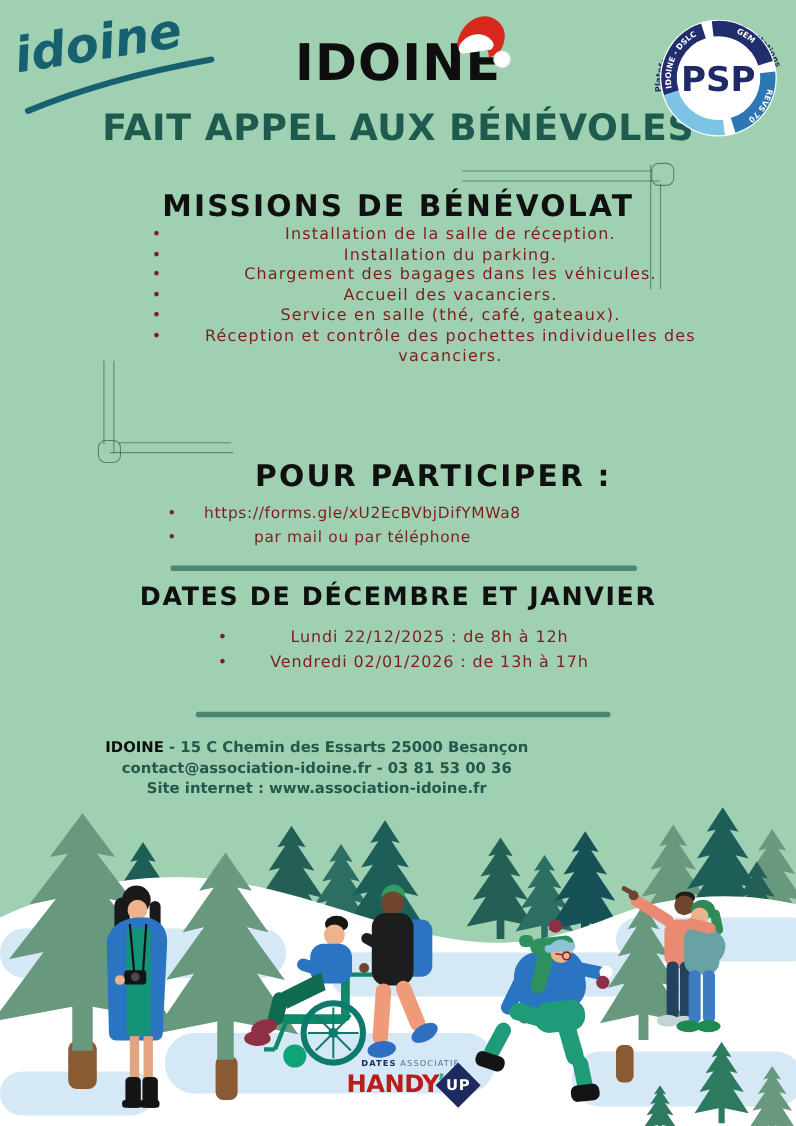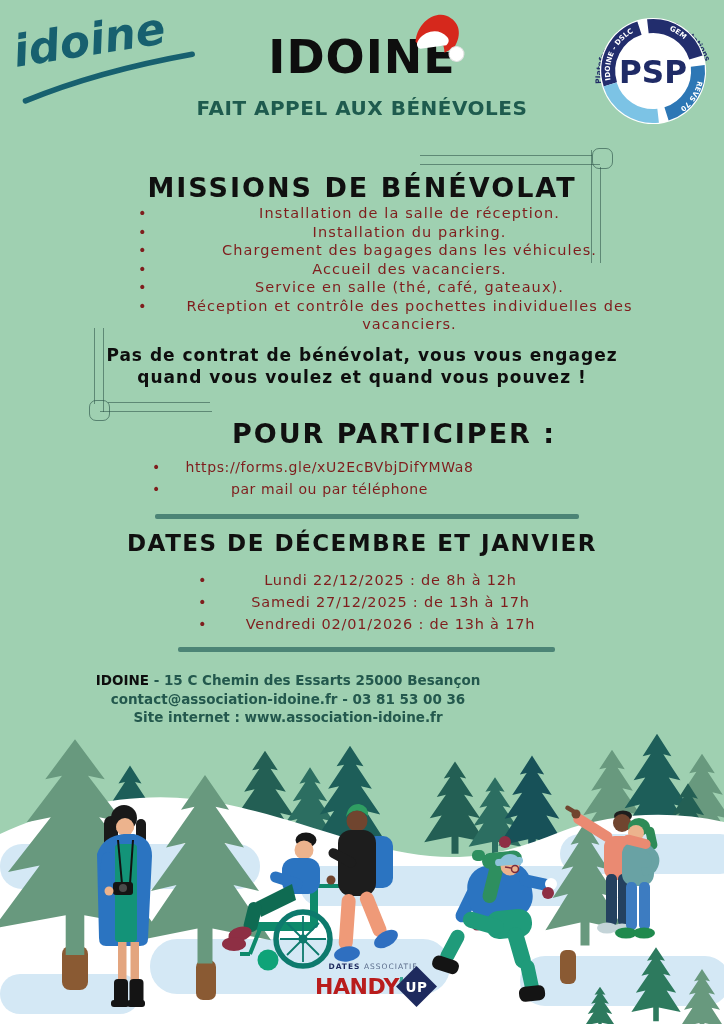--- a/index.html
+++ b/index.html
@@ -8,21 +8,21 @@
     background:#9fd0b1;font-family:"DejaVu Sans", sans-serif;
   }
   
   .logo-script{position:absolute;left:18px;top:14px;width:200px;height:115px;transform:rotate(-9deg);color:#17606f;}
   .logo-script .word{font-style:italic;font-weight:bold;font-size:44px;letter-spacing:0px;display:block;line-height:1;}
   .logo-script svg{display:block;margin-top:2px;}
   .title-wrap{position:absolute;left:0;top:34px;width:724px;text-align:center;}
   .title-wrap h1{margin:0;font-size:46px;font-weight:bold;color:#0e0e0e;letter-spacing:1px;line-height:1;}
   .santa-hat{position:absolute;left:408px;top:8px;width:62px;height:60px;transform:rotate(6deg);}
   .subtitle{position:absolute;left:0;top:96px;width:724px;text-align:center;margin:0;
-    font-size:20px;font-weight:bold;color:#1e5b4e;letter-spacing:0.5px;}
+    font-size:33px;font-weight:bold;color:#1e5b4e;letter-spacing:0.5px;}
   .psp{position:absolute;left:594px;top:12px;width:118px;height:118px;}
   
   .sl{position:absolute;background:transparent;}
   .sl.h{height:0;border-top:1px solid rgba(40,78,68,.55);}
   .sl.v{width:0;border-left:1px solid rgba(40,78,68,.55);}
   .sl.corner{border:1.3px solid rgba(40,78,68,.6);border-radius:7px;background:transparent;}
   
   .h-section{position:absolute;left:0;width:724px;text-align:center;margin:0;
     font-weight:bold;color:#101010;}
   .h-missions{top:172px;font-size:27px;letter-spacing:2px;}
@@ -127,37 +127,32 @@
 
   <h3 class="h-section h-missions">MISSIONS DE BÉNÉVOLAT</h3>
   <ul class="blist missions-list">
       <li>Installation de la salle de réception.</li>
       <li>Installation du parking.</li>
       <li>Chargement des bagages dans les véhicules.</li>
       <li>Accueil des vacanciers.</li>
       <li>Service en salle (thé, café, gateaux).</li>
       <li>Réception et contrôle des pochettes individuelles des vacanciers.</li>
     </ul>
-  <div class="note">
-    <span>Pas de contrat de bénévolat, vous vous engagez</span>
-    <span>quand vous voulez et quand vous pouvez !</span>
-  </div>
 
   <h3 class="h-section h-participate">POUR PARTICIPER :</h3>
   <ul class="blist participate-list">
       <li>https://forms.gle/xU2EcBVbjDifYMWa8</li>
       <li>par mail ou par téléphone</li>
     </ul>
 
   <div class="divider div1"></div>
 
   <h3 class="h-section h-dates">DATES DE DÉCEMBRE ET JANVIER</h3>
   <ul class="blist dates-list">
       <li>Lundi 22/12/2025 : de 8h à 12h</li>
-      <li>Samedi 27/12/2025 : de 13h à 17h</li>
       <li>Vendredi 02/01/2026 : de 13h à 17h</li>
     </ul>
 
   <div class="divider div2"></div>
 
   <div class="footer">
     <div><span class="org">IDOINE</span><span> - 15 C Chemin des Essarts 25000 Besançon</span></div>
     <div>contact@association-idoine.fr - 03 81 53 00 36</div>
     <div>Site internet : www.association-idoine.fr</div>
   </div>

